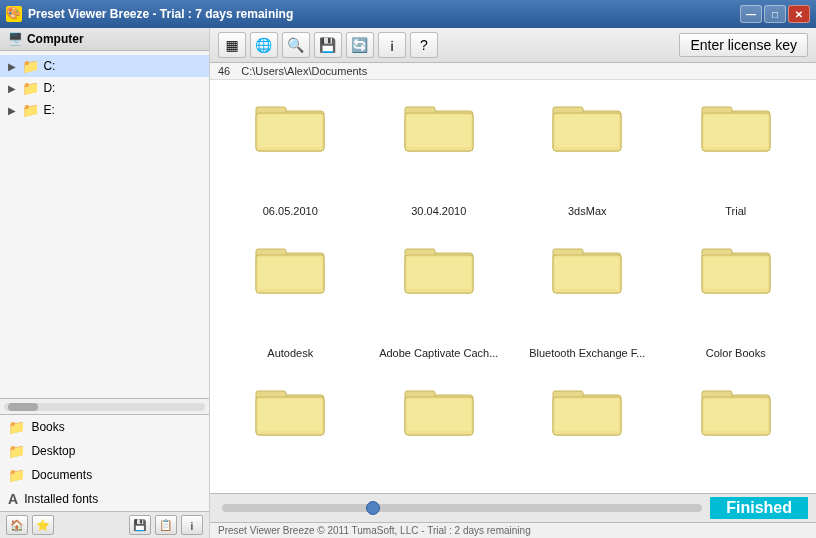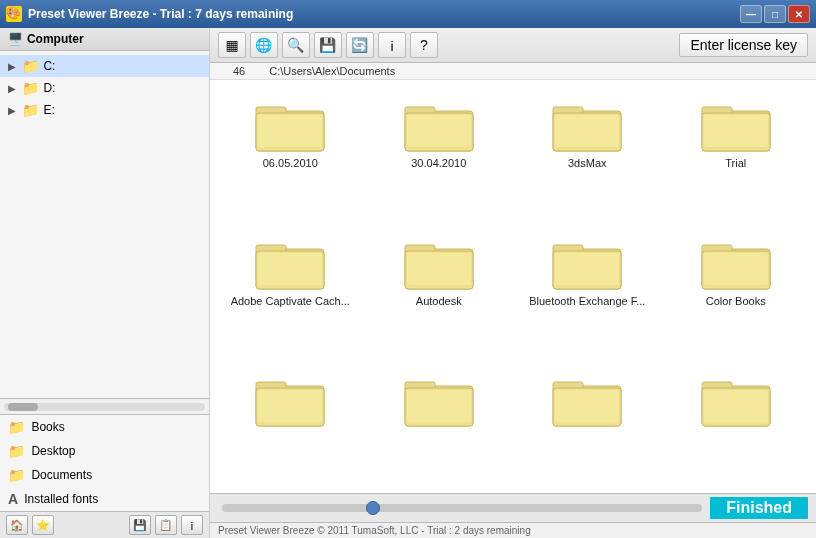--- a/index.html
+++ b/index.html
@@ -98,36 +98,37 @@
       cursor: pointer; display: flex; align-items: center; justify-content: center;
       font-size: 14px; border-radius: 2px;
     }
     .license-btn {
       margin-left: auto; padding: 3px 10px; border: 1px solid #bbb;
       background: linear-gradient(to bottom, #fefefe, #e8e8e8);
       cursor: pointer; font-size: 14px; border-radius: 2px;
     }
 
     #path-bar {
-      padding: 2px 23px; background: #f5f5f5; border-bottom: 1px solid #ddd;
-      font-size: 11px; color: #333; display: flex; align-items: center; gap: 24px;
+      padding: 2px 8px; background: #f5f5f5; border-bottom: 1px solid #ddd;
+      font-size: 11px; color: #333; display: flex; align-items: center; gap: 11px;
     }
 
     
     #file-grid {
       flex: 1; overflow-y: auto; overflow-x: hidden;
       display: grid; grid-template-columns: repeat(4, 1fr);
       gap: 4px; padding: 8px;
       background: white;
     }
 
     .file-item {
       display: flex; flex-direction: column; align-items: center;
       padding: 8px 4px; cursor: pointer; border-radius: 3px;
       border: 1px solid transparent;
+      gap: 48px;
     }
     .file-item .file-label {
       font-size: 11px; text-align: center; margin-top: 4px; color: #222;
       max-width: 100%; overflow: hidden; text-overflow: ellipsis; white-space: nowrap;
     }
 
     
     .folder-svg { width: 72px; height: 56px; }
 
     
@@ -299,31 +300,31 @@
         <span class="file-label">Trial</span>
       </div>
 
       <div class="file-item">
         <svg class="folder-svg" viewBox="0 0 72 56">
           <rect x="2" y="14" width="68" height="40" rx="3" fill="#e8d98a" stroke="#c8b860" stroke-width="1"></rect>
           <rect x="2" y="10" width="30" height="8" rx="2" fill="#e8d98a" stroke="#c8b860" stroke-width="1"></rect>
           <rect x="2" y="16" width="68" height="38" rx="3" fill="#f0e090" stroke="#c8b860" stroke-width="1"></rect>
           <rect x="4" y="18" width="64" height="32" rx="2" fill="#f5eba0" opacity="0.7"></rect>
         </svg>
+        <span class="file-label">Autodesk</span>
+      </div>
+
+      <div class="file-item">
+        <svg class="folder-svg" viewBox="0 0 72 56">
+          <rect x="2" y="14" width="68" height="40" rx="3" fill="#e8d98a" stroke="#c8b860" stroke-width="1"></rect>
+          <rect x="2" y="10" width="30" height="8" rx="2" fill="#e8d98a" stroke="#c8b860" stroke-width="1"></rect>
+          <rect x="2" y="16" width="68" height="38" rx="3" fill="#f0e090" stroke="#c8b860" stroke-width="1"></rect>
+          <rect x="4" y="18" width="64" height="32" rx="2" fill="#f5eba0" opacity="0.7"></rect>
+        </svg>
         <span class="file-label">Adobe Captivate Cach...</span>
-      </div>
-
-      <div class="file-item">
-        <svg class="folder-svg" viewBox="0 0 72 56">
-          <rect x="2" y="14" width="68" height="40" rx="3" fill="#e8d98a" stroke="#c8b860" stroke-width="1"></rect>
-          <rect x="2" y="10" width="30" height="8" rx="2" fill="#e8d98a" stroke="#c8b860" stroke-width="1"></rect>
-          <rect x="2" y="16" width="68" height="38" rx="3" fill="#f0e090" stroke="#c8b860" stroke-width="1"></rect>
-          <rect x="4" y="18" width="64" height="32" rx="2" fill="#f5eba0" opacity="0.7"></rect>
-        </svg>
-        <span class="file-label">Autodesk</span>
       </div>
 
       <div class="file-item">
         <svg class="folder-svg" viewBox="0 0 72 56">
           <rect x="2" y="14" width="68" height="40" rx="3" fill="#e8d98a" stroke="#c8b860" stroke-width="1"></rect>
           <rect x="2" y="10" width="30" height="8" rx="2" fill="#e8d98a" stroke="#c8b860" stroke-width="1"></rect>
           <rect x="2" y="16" width="68" height="38" rx="3" fill="#f0e090" stroke="#c8b860" stroke-width="1"></rect>
           <rect x="4" y="18" width="64" height="32" rx="2" fill="#f5eba0" opacity="0.7"></rect>
         </svg>
         <span class="file-label">Bluetooth Exchange F...</span>

